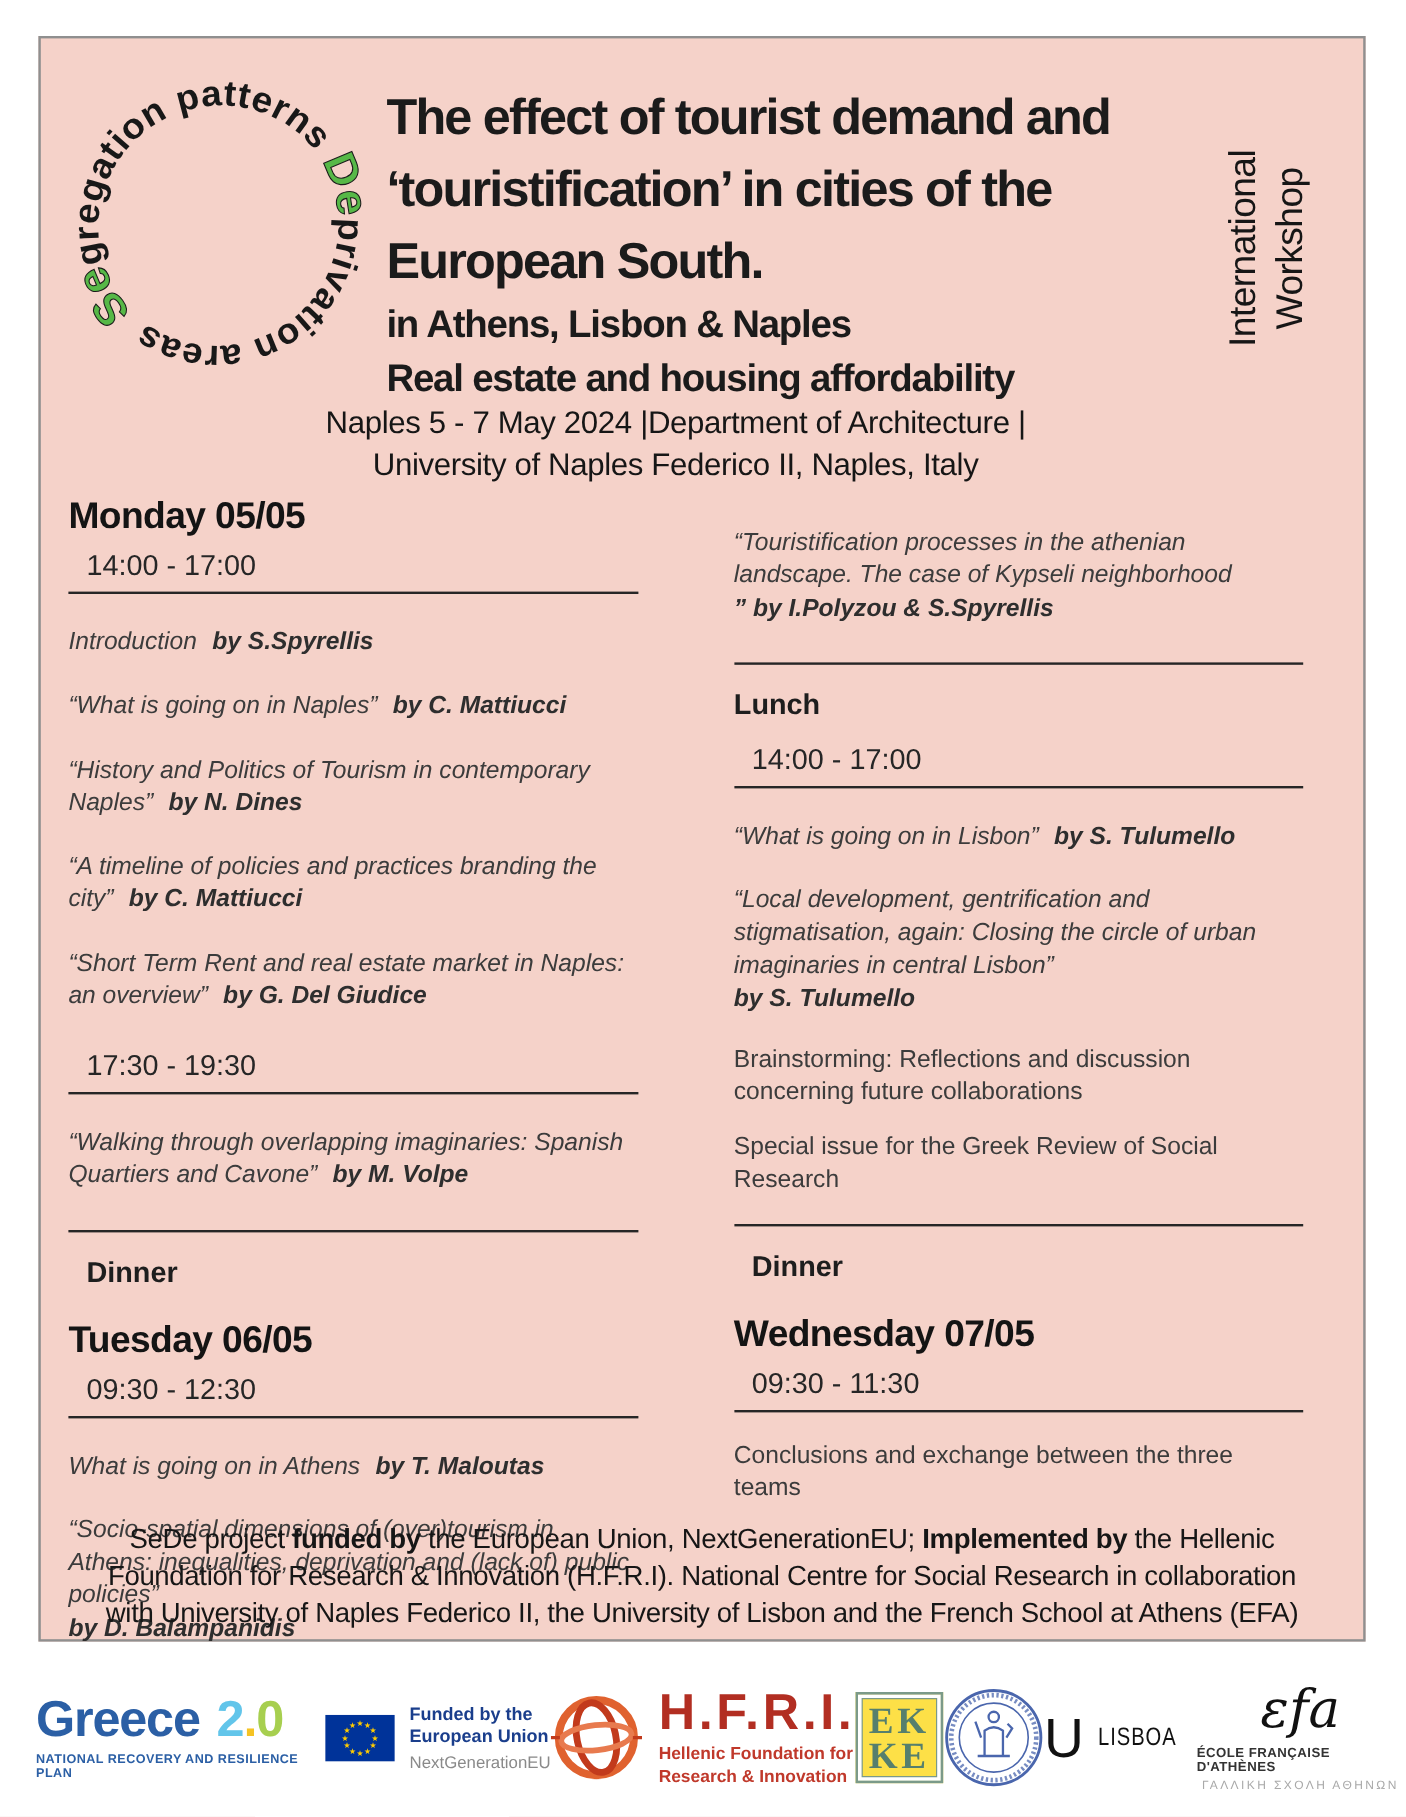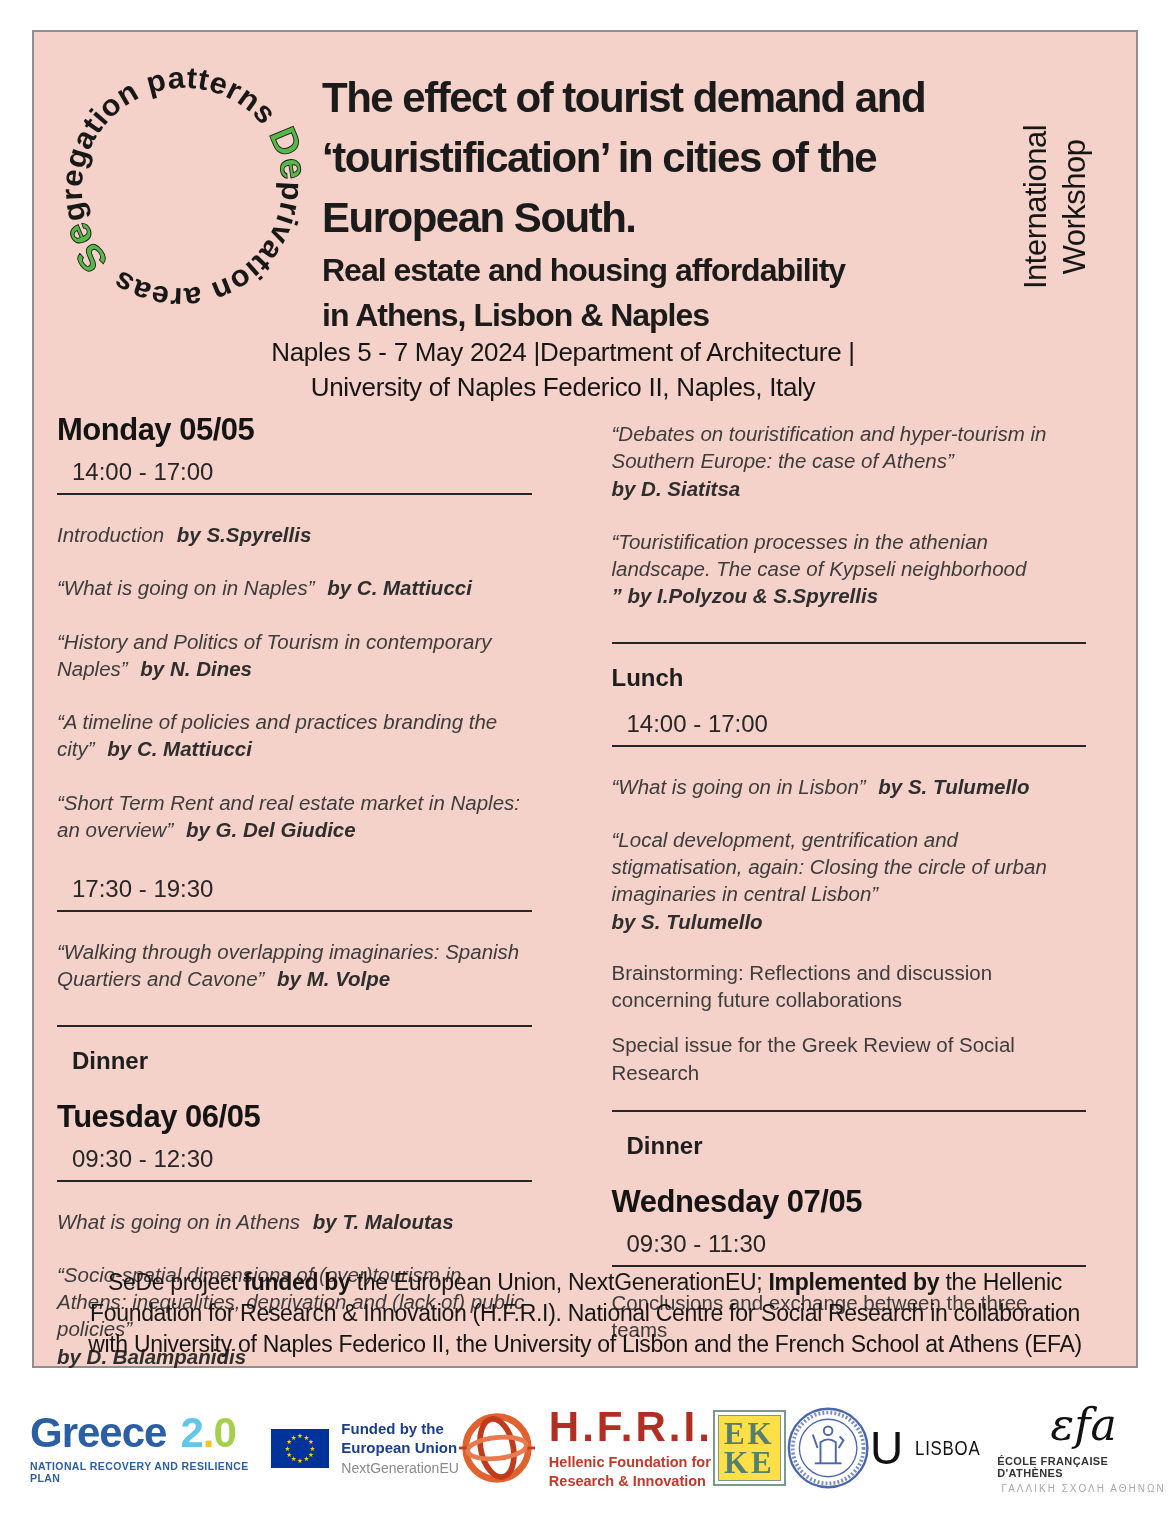--- a/index.html
+++ b/index.html
@@ -95,22 +95,22 @@
       <textPath href="#circ" startOffset="0" textLength="615" lengthAdjust="spacingAndGlyphs">
         <tspan class="green">Se</tspan><tspan>gregation patterns </tspan><tspan class="green">De</tspan><tspan>privation areas</tspan>
       </textPath>
     </text>
   </svg>
 
   <div class="title-block">
     <div class="title-line">The effect of tourist demand and</div>
     <div class="title-line">‘touristification’ in cities of the</div>
     <div class="title-line">European South.</div>
+    <div class="subtitle-line">in Athens, Lisbon &amp; Naples</div>
     <div class="subtitle-line">Real estate and housing affordability</div>
-    <div class="subtitle-line">in Athens, Lisbon &amp; Naples</div>
   </div>
 
   <div class="side-label">
     <div>International</div>
     <div>Workshop</div>
   </div>
 
   <div class="venue">
     <div>Naples 5 - 7 May 2024 |Department of Architecture |</div>
     <div>University of Naples Federico II, Naples, Italy</div>
@@ -159,24 +159,20 @@
         <span class="t">What is going on in Athens</span>
         <span class="by inline">by T. Maloutas</span>
       </p>
       <p class="talk">
         <span class="t">“Socio-spatial dimensions of (over)tourism in Athens: inequalities, deprivation and (lack of) public policies”</span>
         <span class="by block">by D. Balampanidis</span>
       </p>
     </div>
 
     <div class="col">
-      <p class="talk" style="margin-top:8px;">
-        <span class="t">“Debates on touristification and hyper-tourism in Southern Europe:  the case of Athens”</span>
-        <span class="by block">by D. Siatitsa</span>
-      </p>
       <p class="talk">
         <span class="t">“Touristification processes in the athenian landscape. The case of Kypseli neighborhood</span>
         <span class="by block">” by I.Polyzou &amp; S.Spyrellis</span>
       </p>
 
       <div class="rule"></div>
       <h3 class="meal" style="margin-left:0;">Lunch</h3>
       <div class="time tight">14:00 - 17:00</div>
 
       <p class="talk">

